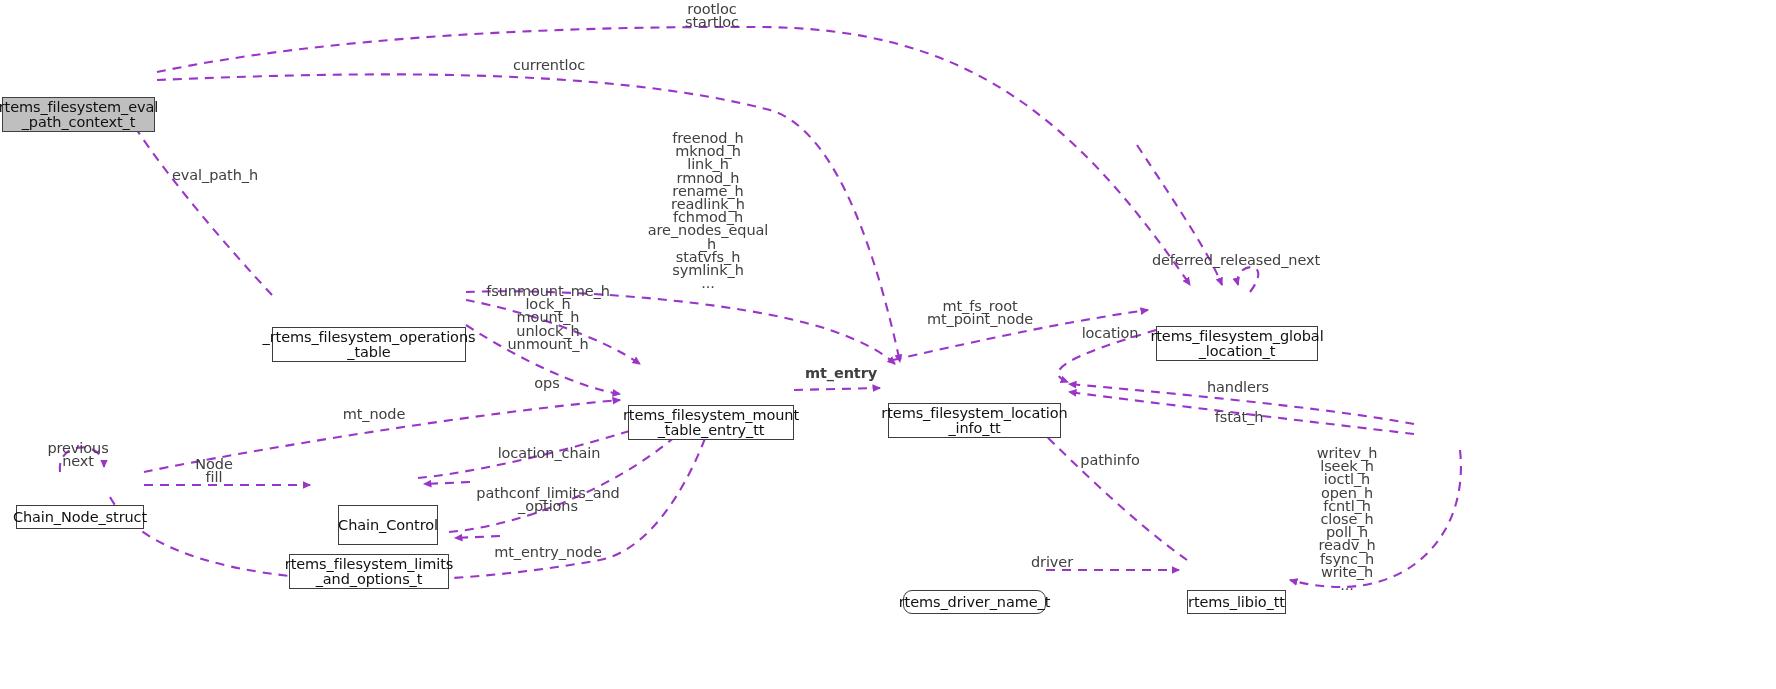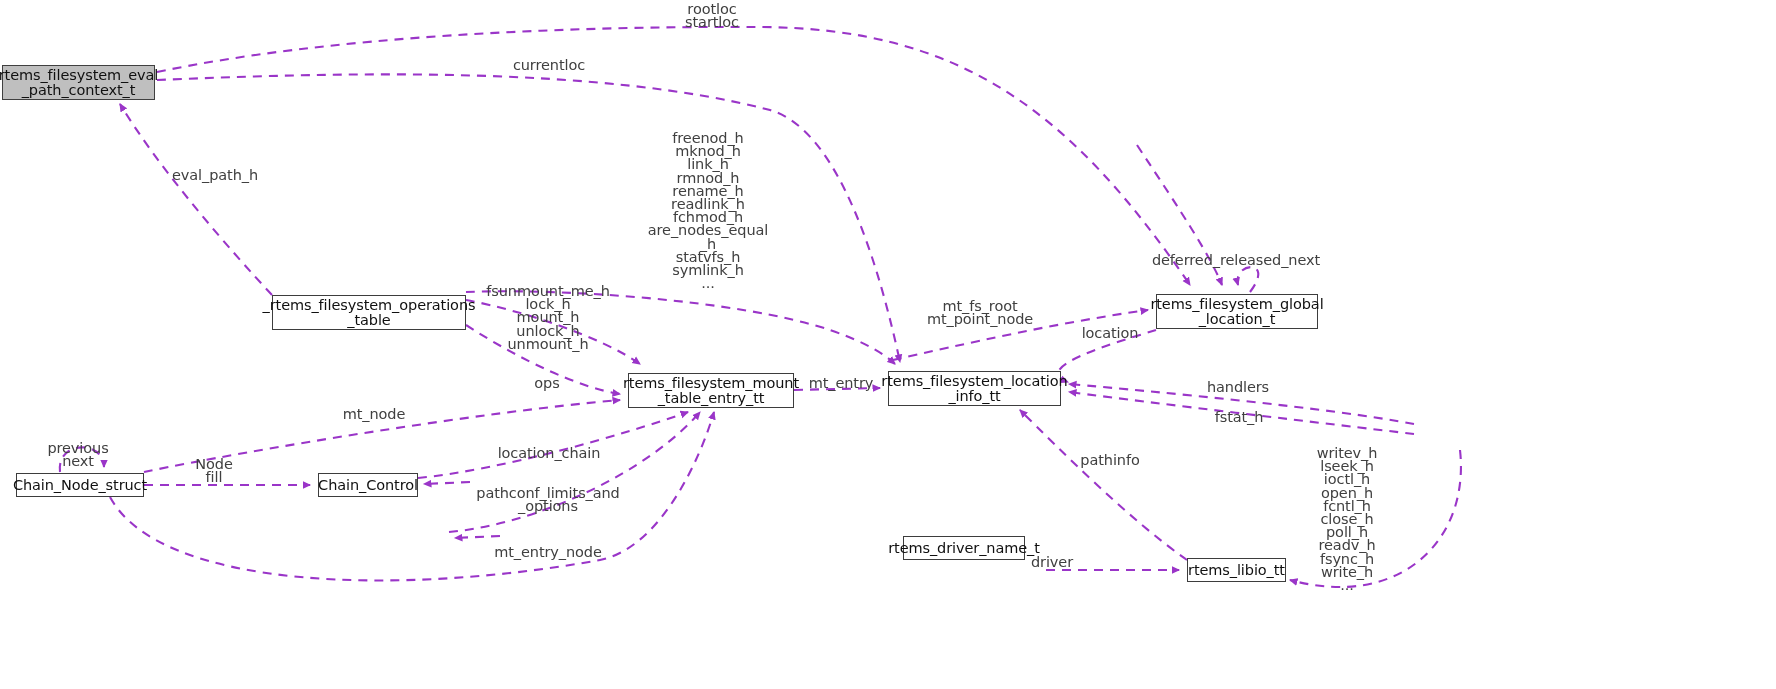--- a/index.html
+++ b/index.html
@@ -30,20 +30,21 @@
     background: #ffffff;
     color: #101010;
     font-size: 14.5px;
     line-height: 15px;
     text-align: center;
     display: flex;
     align-items: center;
     justify-content: center;
     white-space: pre-line;
     letter-spacing: -0.1px;
+    margin-top: 32px;
   }
   .node.highlight {
     background: #bfbfbf;
     border: 1px solid #404040;
   }
   .edge-label {
     position: absolute;
     color: #404040;
     font-size: 14.5px;
     line-height: 13.2px;
@@ -127,24 +128,26 @@
 
   <div class="node" style="left:1156px;top:294px;width:162px;height:35px;">rtems_filesystem_global
 _location_t</div>
 
   <div class="node" style="left:888px;top:371px;width:173px;height:35px;">rtems_filesystem_location
 _info_tt</div>
 
 
   <div class="node" style="left:16px;top:473px;width:128px;height:24px;">Chain_Node_struct</div>
 
-  <div class="node" style="left:318px;top:473px;width:100px;height:24px;">Chain_Control</div>
-
-
-  <div class="node" style="left:903px;top:536px;width:122px;height:24px;">rtems_driver_name_t</div>
+  <div class="node" style="left:338px;top:473px;width:100px;height:40px;">Chain_Control</div>
+
+  <div class="node" style="left:289px;top:522px;width:160px;height:35px;">rtems_filesystem_limits
+_and_options_t</div>
+
+  <div class="node" style="left:903px;top:558px;width:143px;height:24px;border-radius:9px;">rtems_driver_name_t</div>
 
   <div class="node" style="left:1187px;top:558px;width:99px;height:24px;">rtems_libio_tt</div>
 
   <div class="edge-label" style="left:712px;top:3px;">rootloc
 startloc</div>
   <div class="edge-label" style="left:549px;top:59px;">currentloc</div>
   <div class="edge-label" style="left:215px;top:148px;margin-top:21px;">eval_path_h</div>
   <div class="edge-label" style="left:708px;top:132px;">freenod_h
 mknod_h
 link_h
@@ -160,21 +163,21 @@
   <div class="edge-label" style="left:548px;top:285px;">fsunmount_me_h
 lock_h
 mount_h
 unlock_h
 unmount_h</div>
   <div class="edge-label" style="left:1236px;top:254px;">deferred_released_next</div>
   <div class="edge-label" style="left:980px;top:300px;">mt_fs_root
 mt_point_node</div>
   <div class="edge-label" style="left:1110px;top:327px;">location</div>
   <div class="edge-label" style="left:547px;top:377px;">ops</div>
-  <div class="edge-label" style="left:841px;top:377px;">mt_entry</div>
+  <div class="edge-label" style="left:841px;top:367px;font-weight:bold;">mt_entry</div>
   <div class="edge-label" style="left:1238px;top:381px;">handlers</div>
   <div class="edge-label" style="left:1239px;top:411px;">fstat_h</div>
   <div class="edge-label" style="left:374px;top:408px;">mt_node</div>
   <div class="edge-label" style="left:78px;top:426px;margin-top:16px;">previous
 next</div>
   <div class="edge-label" style="left:549px;top:447px;">location_chain</div>
   <div class="edge-label" style="left:1110px;top:454px;">pathinfo</div>
   <div class="edge-label" style="left:214px;top:458px;">Node
 fill</div>
   <div class="edge-label" style="left:1347px;top:447px;">writev_h

